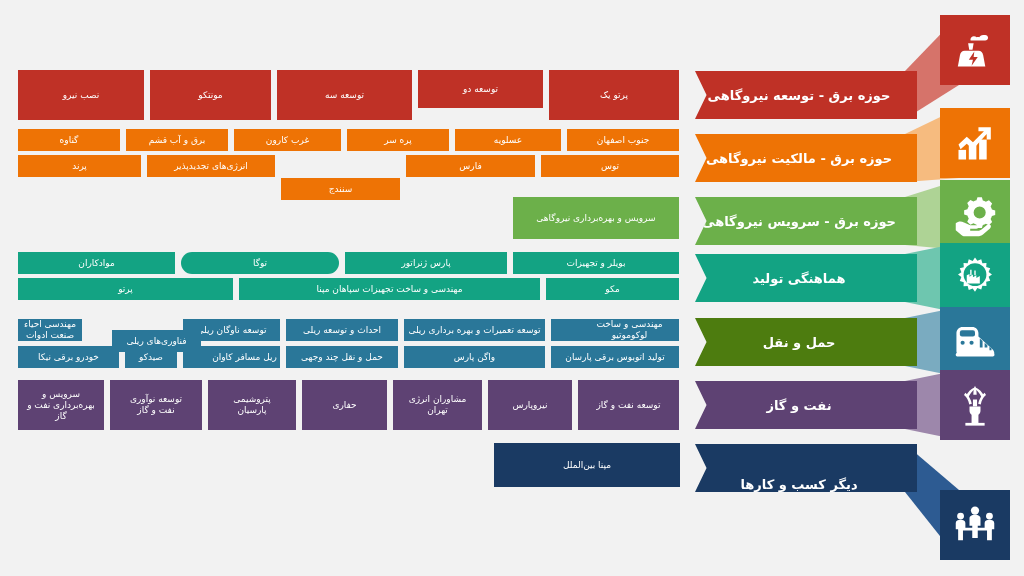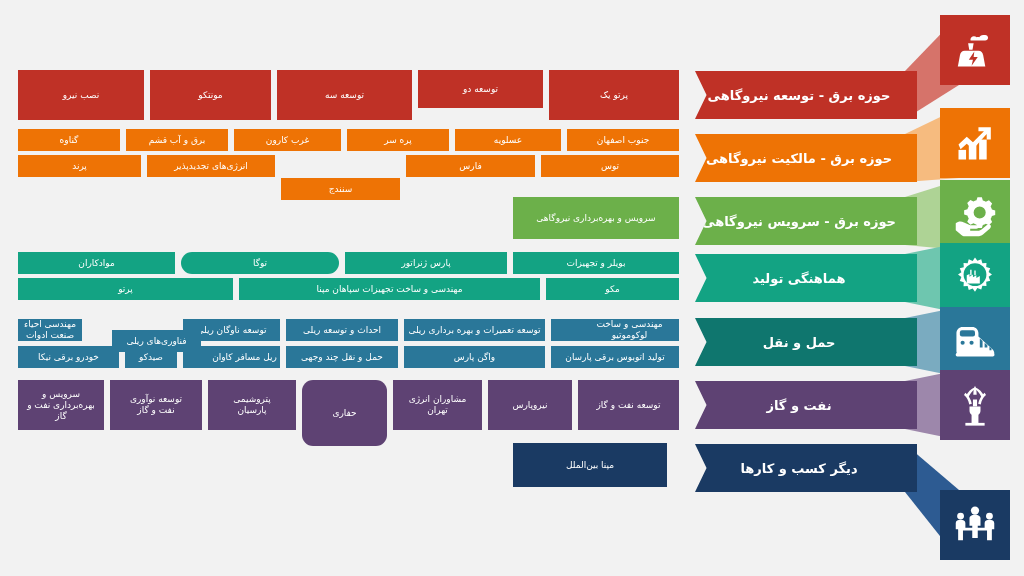--- a/index.html
+++ b/index.html
@@ -102,28 +102,28 @@
     <div class="box c-blue" style="left: 551px; top: 346px; width: 128px; height: 22px;">تولید اتوبوس برقی پارسان</div>
     <div class="box c-blue" style="left: 404px; top: 346px; width: 141px; height: 22px;">واگن پارس</div>
     <div class="box c-blue" style="left: 286px; top: 346px; width: 112px; height: 22px;">حمل و نقل چند وجهی</div>
     <div class="box c-blue" style="left: 183px; top: 346px; width: 97px; height: 22px; padding-left: 29px;">ریل مسافر کاوان</div>
     <div class="box c-blue" style="left: 125px; top: 346px; width: 52px; height: 22px;">صیدکو</div>
     <div class="box c-blue" style="left: 18px; top: 346px; width: 101px; height: 22px;">خودرو برقی نیکا</div>
     <div class="box c-purple" style="left: 578px; top: 380px; width: 101px; height: 50px;">توسعه نفت و گاز</div>
     <div class="box c-purple" style="left: 488px; top: 380px; width: 84px; height: 50px;">نیروپارس</div>
     <div class="box c-purple" style="left: 393px; top: 380px; width: 89px; height: 50px;">مشاوران انرژی
 تهران</div>
-    <div class="box c-purple" style="left: 302px; top: 380px; width: 85px; height: 66px; border-radius: 11px;">حفاری</div>
+    <div class="box c-purple" style="left: 302px; top: 380px; width: 85px; height: 50px;">حفاری</div>
     <div class="box c-purple" style="left: 208px; top: 380px; width: 88px; height: 50px;">پتروشیمی
 پارسیان</div>
     <div class="box c-purple" style="left: 110px; top: 380px; width: 92px; height: 50px;">توسعه نوآوری
 نفت و گاز</div>
     <div class="box c-purple" style="left: 18px; top: 380px; width: 86px; height: 50px;">سرویس و
 بهره‌برداری نفت و گاز</div>
-    <div class="box c-navy" style="left: 513px; top: 443px; width: 154px; height: 44px;">مپنا بین‌الملل</div>
+    <div class="box c-navy" style="left: 494px; top: 443px; width: 186px; height: 44px;">مپنا بین‌الملل</div>
     <div class="cat" style="left: 683px; top: 71px; width: 276px;">
       <div class="wedge"><svg width="54" height="48" viewBox="0 0 54 48" style="overflow: visible;">
           <path d="M0 0 L54 -56 L54 14 L0 48 Z" fill="#d6736a"></path>
         </svg></div>
       <div class="chev" style="background: rgb(191, 49, 38);">
         <span>حوزه برق - توسعه نیروگاهی</span>
       </div>
     </div>
     <div class="cat" style="left: 683px; top: 134px; width: 276px;">
       <div class="wedge"><svg width="54" height="48" viewBox="0 0 54 48" style="overflow: visible;">
@@ -146,37 +146,37 @@
           <path d="M0 0 L54 -11 L54 59 L0 48 Z" fill="#6ec6af"></path>
         </svg></div>
       <div class="chev" style="background: rgb(19, 163, 131);">
         <span>هماهنگی تولید</span>
       </div>
     </div>
     <div class="cat" style="left: 683px; top: 318px; width: 276px;">
       <div class="wedge"><svg width="54" height="48" viewBox="0 0 54 48" style="overflow: visible;">
           <path d="M0 0 L54 -11 L54 59 L0 48 Z" fill="#7aabc0"></path>
         </svg></div>
-      <div class="chev" style="background: #0f766e;">
+      <div class="chev" style="background: #4d7c0f;">
         <span>حمل و نقل</span>
       </div>
     </div>
     <div class="cat" style="left: 683px; top: 381px; width: 276px;">
       <div class="wedge"><svg width="54" height="48" viewBox="0 0 54 48" style="overflow: visible;">
           <path d="M0 0 L54 -11 L54 59 L0 48 Z" fill="#9d87ab"></path>
         </svg></div>
       <div class="chev" style="background: rgb(94, 66, 115);">
         <span>نفت و گاز</span>
       </div>
     </div>
     <div class="cat" style="left: 683px; top: 444px; width: 276px;">
       <div class="wedge"><svg width="54" height="48" viewBox="0 0 54 48" style="overflow: visible;">
           <path d="M0 0 L54 46 L54 116 L0 48 Z" fill="#2d5b92"></path>
         </svg></div>
-      <div class="chev" style="background: rgb(26, 58, 99);">
+      <div class="chev" style="background: rgb(26, 58, 99); align-items: flex-end;">
         <span>دیگر کسب و کارها</span>
       </div>
     </div>
     <div class="tile" style="left: 940px; top: 15px; background: rgb(191, 49, 38);">
       <svg viewBox="0 0 64 64">
         <path d="M44 10c-3 0-5 1.6-5.8 3.6C37 13 35.6 13 34.4 13.6 33.4 12.6 32 12 30.4 12c-2.8 0-5 2.1-5 4.7 0 .5.1 1 .2 1.4h21.1c2.5 0 4.3-1.8 4.3-4s-1.8-4.1-4.3-4.1H44z"></path>
         <path d="M22 22h8l-1.6 9.5H23.6z"></path>
         <path d="M17 33h20c4 0 6 2.8 6.8 6.2L47 56H7l3.2-16.8C11 35.8 13 33 17 33z"></path>
         <path d="M31 34l-8 12h6l-2 9 9-13h-6z" fill="#bf3126"></path>
       </svg>

